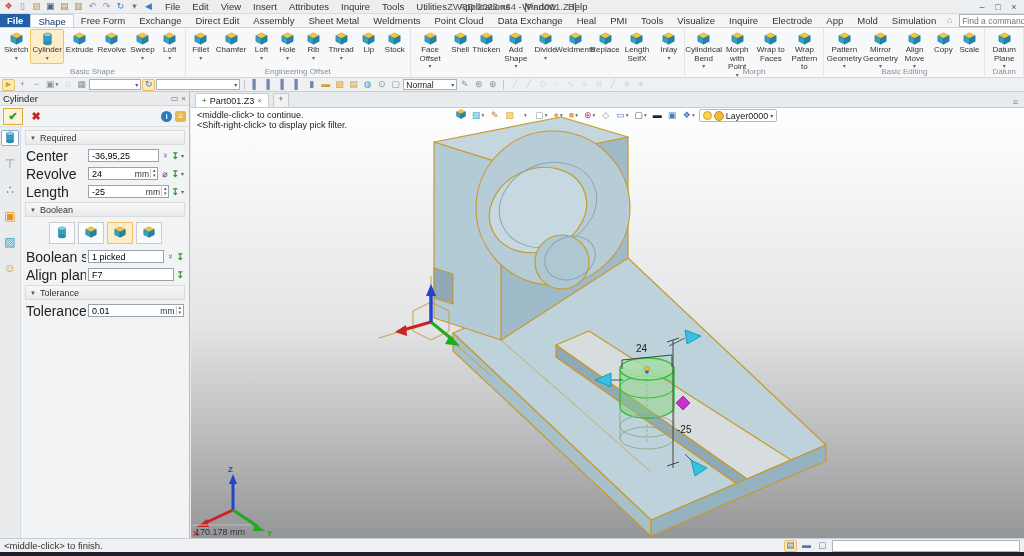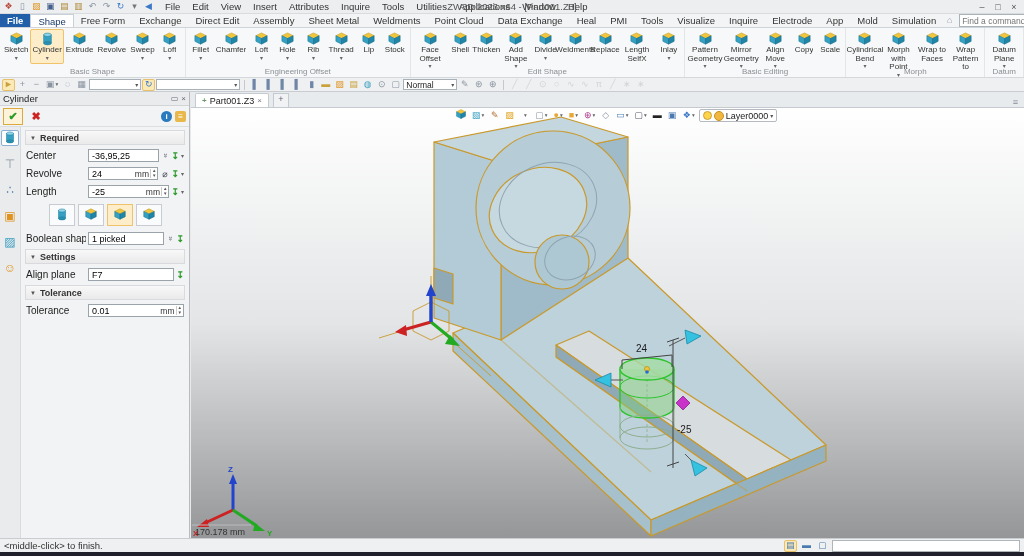--- a/index.html
+++ b/index.html
@@ -61,24 +61,24 @@
        display:inline-flex;align-items:center;justify-content:center;font-weight:bold}
   .sqi{width:11px;height:11px;background:#e8b84a;color:#fff;font-size:8px;display:inline-flex;
        align-items:center;justify-content:center;border-radius:2px}
   #pbody{flex:1;display:flex;overflow:hidden}
   #pstrip{width:21px;background:#e9ebed;border-right:1px solid #d8dbde;display:flex;flex-direction:column;
           align-items:center;padding-top:3px;gap:10px;box-sizing:border-box}
   #pstrip .ic{min-width:16px;height:16px;font-size:12px}
   #pstrip .ic.sel{background:#fff;border-color:#8ab0d8}
   #pform{flex:1;padding:3px 4px;display:flex;flex-direction:column;gap:3px}
   .psec{height:13px;background:linear-gradient(#f8f8f8,#eaeaea);border:1px solid #d8dadd;display:flex;
-        align-items:center;gap:4px;padding:0 4px;font-weight:bold;font-size:9px;color:#333;flex:none}
+        align-items:center;gap:4px;padding:0 4px;font-weight:normal;font-size:9px;color:#333;flex:none}
   .psec .tri{font-size:6px;color:#555}
   .prow{display:flex;align-items:center;gap:2px;padding:0 1px;height:15px;flex:none}
-  .plbl{width:60px;font-size:10px;color:#222;flex:none;white-space:nowrap;overflow:hidden}
+  .plbl{width:60px;font-size:14px;color:#222;flex:none;white-space:nowrap;overflow:hidden}
   .fld{flex:1;height:13px;background:#fff;border:1px solid #9aa2aa;display:flex;align-items:center;padding:0 1px;box-sizing:border-box}
   .fld input{border:0;outline:0;flex:1;width:20px;font-size:9px;height:11px;padding:0 2px;font-family:inherit}
   .unit{font-size:8.5px;color:#333;padding:0 1px}
   .spin{display:flex;flex-direction:column;font-size:4.5px;line-height:4.5px;color:#555;border-left:1px solid #ccc;padding-left:1px}
   .chev{font-size:8px;color:#556;transform:rotate(90deg);width:8px;text-align:center}
   .ga{color:#2a9a2a;font-weight:bold;font-size:9px}
   .gdd{font-size:6px;color:#666}
   .phi{font-size:9px;color:#445;width:9px;text-align:center}
   #boolops{display:flex;justify-content:center;gap:3px;padding:2px 0;flex:none}
   .bop{width:24px;height:20px;border:1px solid #c8ccd0;background:#fafbfc;display:flex;align-items:center;justify-content:center}
@@ -415,112 +415,111 @@
         <div class="rbtn">
           <span class="ricon"><svg width="15" height="15" viewBox="0 0 16 16">
               <polygon points="2,5 8,2 14,5 8,8" fill="#f2c63c" stroke="#c09a20" stroke-width="0.6"></polygon>
               <polygon points="2,5 8,8 8,14 2,11" fill="#35a0c2" stroke="#1f7e9c" stroke-width="0.6"></polygon>
               <polygon points="8,8 14,5 14,11 8,14" fill="#1f86a8" stroke="#176a87" stroke-width="0.6"></polygon>
             </svg></span>
           <span class="rlbl">Inlay</span>
           <span class="rdd">▾</span>
         </div>
       </div>
-      <span class="rglabel">Edit Shape</span>
     </div>
     <div class="rgroup">
       <div class="rrow">
         <div class="rbtn">
           <span class="ricon"><svg width="15" height="15" viewBox="0 0 16 16">
               <polygon points="2,5 8,2 14,5 8,8" fill="#f2c63c" stroke="#c09a20" stroke-width="0.6"></polygon>
               <polygon points="2,5 8,8 8,14 2,11" fill="#35a0c2" stroke="#1f7e9c" stroke-width="0.6"></polygon>
               <polygon points="8,8 14,5 14,11 8,14" fill="#1f86a8" stroke="#176a87" stroke-width="0.6"></polygon>
             </svg></span>
-          <span class="rlbl">Pattern Geometry</span>
-          <span class="rdd">▾</span>
-        </div>
-        <div class="rbtn">
-          <span class="ricon"><svg width="15" height="15" viewBox="0 0 16 16">
-              <polygon points="2,5 8,2 14,5 8,8" fill="#f2c63c" stroke="#c09a20" stroke-width="0.6"></polygon>
-              <polygon points="2,5 8,8 8,14 2,11" fill="#35a0c2" stroke="#1f7e9c" stroke-width="0.6"></polygon>
-              <polygon points="8,8 14,5 14,11 8,14" fill="#1f86a8" stroke="#176a87" stroke-width="0.6"></polygon>
-            </svg></span>
-          <span class="rlbl">Mirror Geometry</span>
-          <span class="rdd">▾</span>
-        </div>
-        <div class="rbtn">
-          <span class="ricon"><svg width="15" height="15" viewBox="0 0 16 16">
-              <polygon points="2,5 8,2 14,5 8,8" fill="#f2c63c" stroke="#c09a20" stroke-width="0.6"></polygon>
-              <polygon points="2,5 8,8 8,14 2,11" fill="#35a0c2" stroke="#1f7e9c" stroke-width="0.6"></polygon>
-              <polygon points="8,8 14,5 14,11 8,14" fill="#1f86a8" stroke="#176a87" stroke-width="0.6"></polygon>
-            </svg></span>
-          <span class="rlbl">Align Move</span>
-          <span class="rdd">▾</span>
-        </div>
-        <div class="rbtn">
-          <span class="ricon"><svg width="15" height="15" viewBox="0 0 16 16">
-              <polygon points="2,5 8,2 14,5 8,8" fill="#f2c63c" stroke="#c09a20" stroke-width="0.6"></polygon>
-              <polygon points="2,5 8,8 8,14 2,11" fill="#35a0c2" stroke="#1f7e9c" stroke-width="0.6"></polygon>
-              <polygon points="8,8 14,5 14,11 8,14" fill="#1f86a8" stroke="#176a87" stroke-width="0.6"></polygon>
-            </svg></span>
-          <span class="rlbl">Copy</span>
-          <span class="rdd"></span>
-        </div>
-        <div class="rbtn">
-          <span class="ricon"><svg width="15" height="15" viewBox="0 0 16 16">
-              <polygon points="2,5 8,2 14,5 8,8" fill="#f2c63c" stroke="#c09a20" stroke-width="0.6"></polygon>
-              <polygon points="2,5 8,8 8,14 2,11" fill="#35a0c2" stroke="#1f7e9c" stroke-width="0.6"></polygon>
-              <polygon points="8,8 14,5 14,11 8,14" fill="#1f86a8" stroke="#176a87" stroke-width="0.6"></polygon>
-            </svg></span>
-          <span class="rlbl">Scale</span>
-          <span class="rdd"></span>
-        </div>
-      </div>
-      <span class="rglabel">Basic Editing</span>
+          <span class="rlbl">Cylindrical Bend</span>
+          <span class="rdd">▾</span>
+        </div>
+        <div class="rbtn">
+          <span class="ricon"><svg width="15" height="15" viewBox="0 0 16 16">
+              <polygon points="2,5 8,2 14,5 8,8" fill="#f2c63c" stroke="#c09a20" stroke-width="0.6"></polygon>
+              <polygon points="2,5 8,8 8,14 2,11" fill="#35a0c2" stroke="#1f7e9c" stroke-width="0.6"></polygon>
+              <polygon points="8,8 14,5 14,11 8,14" fill="#1f86a8" stroke="#176a87" stroke-width="0.6"></polygon>
+            </svg></span>
+          <span class="rlbl">Morph with Point</span>
+          <span class="rdd">▾</span>
+        </div>
+        <div class="rbtn">
+          <span class="ricon"><svg width="15" height="15" viewBox="0 0 16 16">
+              <polygon points="2,5 8,2 14,5 8,8" fill="#f2c63c" stroke="#c09a20" stroke-width="0.6"></polygon>
+              <polygon points="2,5 8,8 8,14 2,11" fill="#35a0c2" stroke="#1f7e9c" stroke-width="0.6"></polygon>
+              <polygon points="8,8 14,5 14,11 8,14" fill="#1f86a8" stroke="#176a87" stroke-width="0.6"></polygon>
+            </svg></span>
+          <span class="rlbl">Wrap to Faces</span>
+          <span class="rdd"></span>
+        </div>
+        <div class="rbtn">
+          <span class="ricon"><svg width="15" height="15" viewBox="0 0 16 16">
+              <polygon points="2,5 8,2 14,5 8,8" fill="#f2c63c" stroke="#c09a20" stroke-width="0.6"></polygon>
+              <polygon points="2,5 8,8 8,14 2,11" fill="#35a0c2" stroke="#1f7e9c" stroke-width="0.6"></polygon>
+              <polygon points="8,8 14,5 14,11 8,14" fill="#1f86a8" stroke="#176a87" stroke-width="0.6"></polygon>
+            </svg></span>
+          <span class="rlbl">Wrap Pattern to Faces</span>
+          <span class="rdd"></span>
+        </div>
+      </div>
+      <span class="rglabel">Morph</span>
     </div>
     <div class="rgroup">
       <div class="rrow">
         <div class="rbtn">
           <span class="ricon"><svg width="15" height="15" viewBox="0 0 16 16">
               <polygon points="2,5 8,2 14,5 8,8" fill="#f2c63c" stroke="#c09a20" stroke-width="0.6"></polygon>
               <polygon points="2,5 8,8 8,14 2,11" fill="#35a0c2" stroke="#1f7e9c" stroke-width="0.6"></polygon>
               <polygon points="8,8 14,5 14,11 8,14" fill="#1f86a8" stroke="#176a87" stroke-width="0.6"></polygon>
             </svg></span>
-          <span class="rlbl">Cylindrical Bend</span>
-          <span class="rdd">▾</span>
-        </div>
-        <div class="rbtn">
-          <span class="ricon"><svg width="15" height="15" viewBox="0 0 16 16">
-              <polygon points="2,5 8,2 14,5 8,8" fill="#f2c63c" stroke="#c09a20" stroke-width="0.6"></polygon>
-              <polygon points="2,5 8,8 8,14 2,11" fill="#35a0c2" stroke="#1f7e9c" stroke-width="0.6"></polygon>
-              <polygon points="8,8 14,5 14,11 8,14" fill="#1f86a8" stroke="#176a87" stroke-width="0.6"></polygon>
-            </svg></span>
-          <span class="rlbl">Morph with Point</span>
-          <span class="rdd">▾</span>
-        </div>
-        <div class="rbtn">
-          <span class="ricon"><svg width="15" height="15" viewBox="0 0 16 16">
-              <polygon points="2,5 8,2 14,5 8,8" fill="#f2c63c" stroke="#c09a20" stroke-width="0.6"></polygon>
-              <polygon points="2,5 8,8 8,14 2,11" fill="#35a0c2" stroke="#1f7e9c" stroke-width="0.6"></polygon>
-              <polygon points="8,8 14,5 14,11 8,14" fill="#1f86a8" stroke="#176a87" stroke-width="0.6"></polygon>
-            </svg></span>
-          <span class="rlbl">Wrap to Faces</span>
-          <span class="rdd"></span>
-        </div>
-        <div class="rbtn">
-          <span class="ricon"><svg width="15" height="15" viewBox="0 0 16 16">
-              <polygon points="2,5 8,2 14,5 8,8" fill="#f2c63c" stroke="#c09a20" stroke-width="0.6"></polygon>
-              <polygon points="2,5 8,8 8,14 2,11" fill="#35a0c2" stroke="#1f7e9c" stroke-width="0.6"></polygon>
-              <polygon points="8,8 14,5 14,11 8,14" fill="#1f86a8" stroke="#176a87" stroke-width="0.6"></polygon>
-            </svg></span>
-          <span class="rlbl">Wrap Pattern to Faces</span>
-          <span class="rdd"></span>
-        </div>
-      </div>
-      <span class="rglabel">Morph</span>
+          <span class="rlbl">Pattern Geometry</span>
+          <span class="rdd">▾</span>
+        </div>
+        <div class="rbtn">
+          <span class="ricon"><svg width="15" height="15" viewBox="0 0 16 16">
+              <polygon points="2,5 8,2 14,5 8,8" fill="#f2c63c" stroke="#c09a20" stroke-width="0.6"></polygon>
+              <polygon points="2,5 8,8 8,14 2,11" fill="#35a0c2" stroke="#1f7e9c" stroke-width="0.6"></polygon>
+              <polygon points="8,8 14,5 14,11 8,14" fill="#1f86a8" stroke="#176a87" stroke-width="0.6"></polygon>
+            </svg></span>
+          <span class="rlbl">Mirror Geometry</span>
+          <span class="rdd">▾</span>
+        </div>
+        <div class="rbtn">
+          <span class="ricon"><svg width="15" height="15" viewBox="0 0 16 16">
+              <polygon points="2,5 8,2 14,5 8,8" fill="#f2c63c" stroke="#c09a20" stroke-width="0.6"></polygon>
+              <polygon points="2,5 8,8 8,14 2,11" fill="#35a0c2" stroke="#1f7e9c" stroke-width="0.6"></polygon>
+              <polygon points="8,8 14,5 14,11 8,14" fill="#1f86a8" stroke="#176a87" stroke-width="0.6"></polygon>
+            </svg></span>
+          <span class="rlbl">Align Move</span>
+          <span class="rdd">▾</span>
+        </div>
+        <div class="rbtn">
+          <span class="ricon"><svg width="15" height="15" viewBox="0 0 16 16">
+              <polygon points="2,5 8,2 14,5 8,8" fill="#f2c63c" stroke="#c09a20" stroke-width="0.6"></polygon>
+              <polygon points="2,5 8,8 8,14 2,11" fill="#35a0c2" stroke="#1f7e9c" stroke-width="0.6"></polygon>
+              <polygon points="8,8 14,5 14,11 8,14" fill="#1f86a8" stroke="#176a87" stroke-width="0.6"></polygon>
+            </svg></span>
+          <span class="rlbl">Copy</span>
+          <span class="rdd"></span>
+        </div>
+        <div class="rbtn">
+          <span class="ricon"><svg width="15" height="15" viewBox="0 0 16 16">
+              <polygon points="2,5 8,2 14,5 8,8" fill="#f2c63c" stroke="#c09a20" stroke-width="0.6"></polygon>
+              <polygon points="2,5 8,8 8,14 2,11" fill="#35a0c2" stroke="#1f7e9c" stroke-width="0.6"></polygon>
+              <polygon points="8,8 14,5 14,11 8,14" fill="#1f86a8" stroke="#176a87" stroke-width="0.6"></polygon>
+            </svg></span>
+          <span class="rlbl">Scale</span>
+          <span class="rdd"></span>
+        </div>
+      </div>
+      <span class="rglabel">Basic Editing</span>
     </div>
     <div class="rgroup">
       <div class="rrow">
         <div class="rbtn">
           <span class="ricon"><svg width="15" height="15" viewBox="0 0 16 16">
               <polygon points="2,5 8,2 14,5 8,8" fill="#f2c63c" stroke="#c09a20" stroke-width="0.6"></polygon>
               <polygon points="2,5 8,8 8,14 2,11" fill="#35a0c2" stroke="#1f7e9c" stroke-width="0.6"></polygon>
               <polygon points="8,8 14,5 14,11 8,14" fill="#1f86a8" stroke="#176a87" stroke-width="0.6"></polygon>
             </svg></span>
           <span class="rlbl">Datum Plane</span>
@@ -717,20 +716,24 @@
           <input value="-25" style="">
           <span class="unit">mm</span>
           <span class="spin">
               <span>▲</span>
               <span>▼</span>
             </span>
         </span>
         <span class="ga">↧</span>
         <span class="gdd">▾</span>
       </div>
+      <div class="psec">
+          <span class="tri">▼</span>
+          <span>Boolean</span>
+        </div>
       <div id="boolops">
           <span class="bop">
             <span><svg width="14" height="14" viewBox="0 0 16 16">
                 <rect x="4" y="4" width="8" height="9" fill="#35a0c2" stroke="#1f7e9c" stroke-width="0.6"></rect>
                 <ellipse cx="8" cy="4" rx="4" ry="1.8" fill="#8fd4ea" stroke="#1f7e9c" stroke-width="0.6"></ellipse>
                 <ellipse cx="8" cy="13" rx="4" ry="1.8" fill="#2a8fb0" stroke="#1f7e9c" stroke-width="0.6"></ellipse>
               </svg></span>
           </span>
           <span class="bop">
             <span><svg width="14" height="14" viewBox="0 0 16 16">
@@ -755,24 +758,20 @@
           </span>
         </div>
       <div class="prow">
         <span class="plbl">Boolean shapes</span>
         <span class="fld">
             <input value="1 picked" style="">
           </span>
         <span class="chev">»</span>
         <span class="ga">↧</span>
       </div>
-      <div class="psec">
-          <span class="tri">▼</span>
-          <span>Settings</span>
-        </div>
       <div class="prow">
         <span class="plbl">Align plane</span>
         <span class="fld">
             <input value="F7" style="">
           </span>
         <span class="ga">↧</span>
       </div>
       <div class="psec">
           <span class="tri">▼</span>
           <span>Tolerance</span>
@@ -893,20 +892,24 @@
         <text x="76" y="428" font-size="8" font-weight="bold" fill="#22aa22">Y</text>
       </g>
 
       <g>
         <line x1="1" y1="412" x2="1" y2="429" stroke="#999" stroke-width="1"></line>
         <line x1="1" y1="417" x2="60" y2="417" stroke="#bbb" stroke-width="1"></line>
         <text x="4" y="427" font-size="9" fill="#333">170.178 mm</text>
       </g>
     </svg>
 
+    <div id="vpprompt">
+      <div>&lt;middle-click&gt; to continue.</div>
+      <div>&lt;Shift-right-click&gt; to display pick filter.</div>
+    </div>
 
     <div id="vtb">
       <span id="vtbicons" style="display:flex;align-items:center;gap:2px">
           <span class="ic">
             <span style="color: rgb(194, 58, 58);">↩</span>
           </span>
           <span class="ic">
             <span style="color: rgb(58, 158, 192);">▧</span>
             <span class="ddm">▾</span>
           </span>

